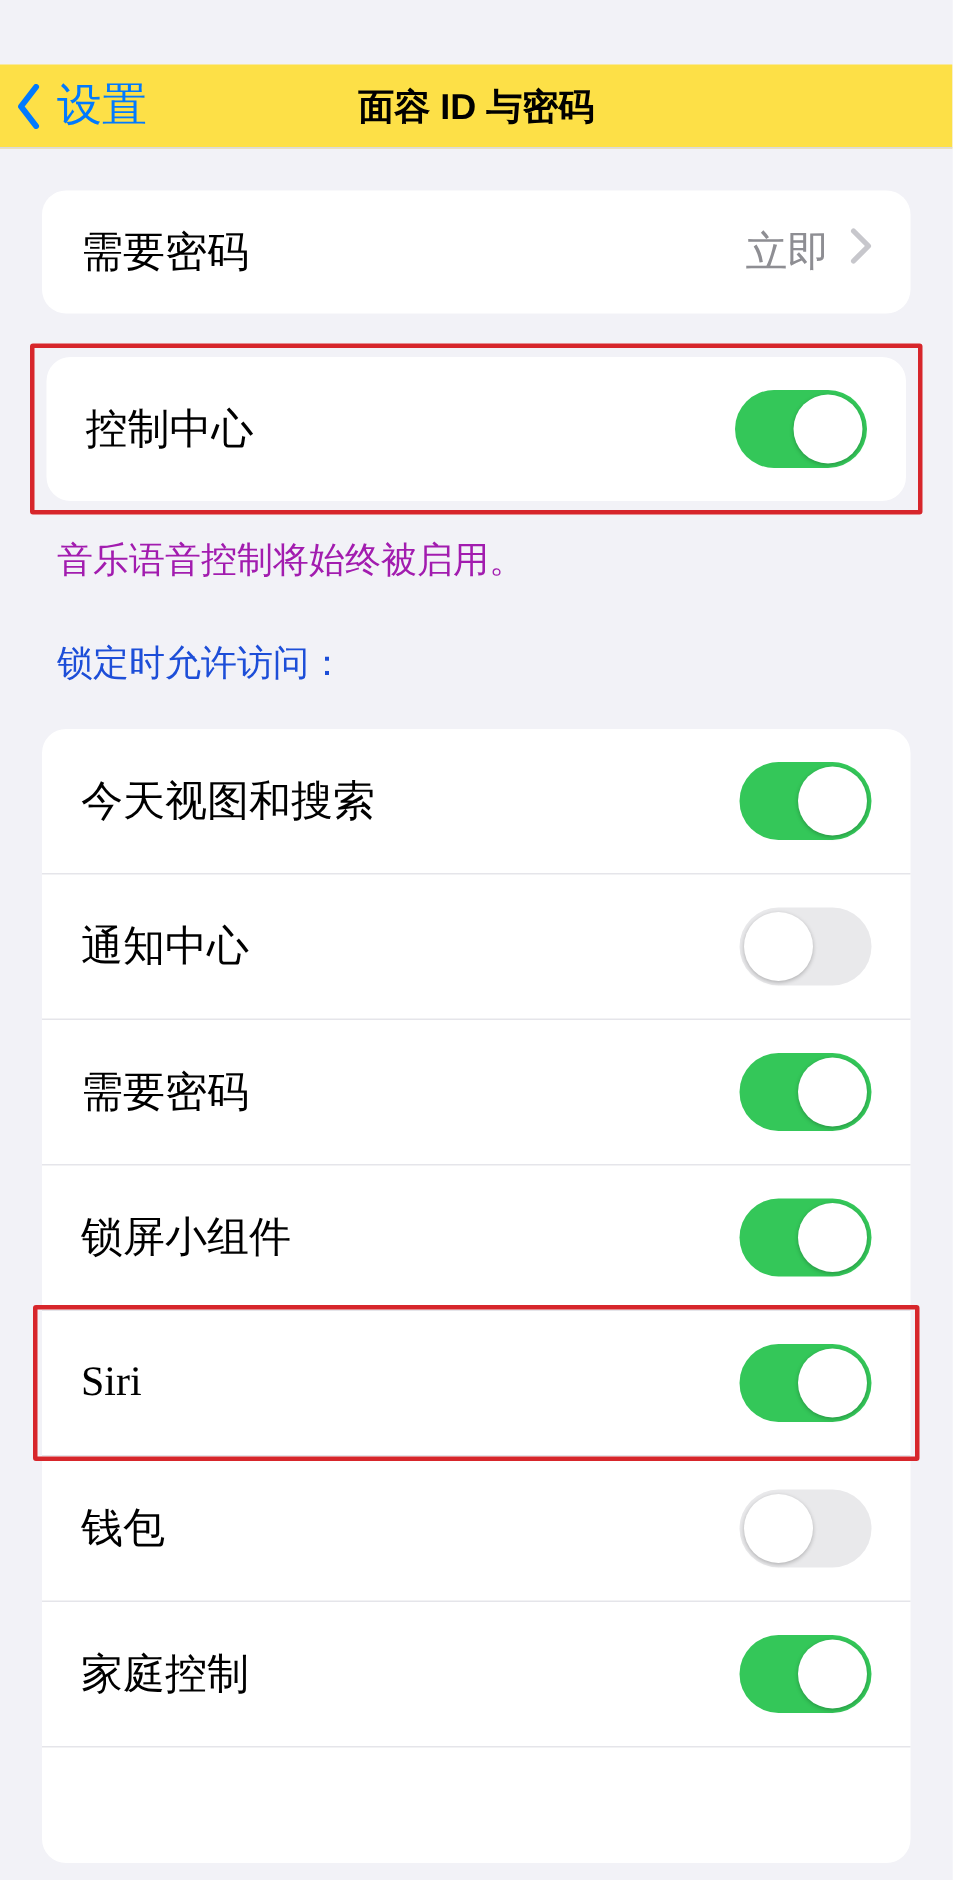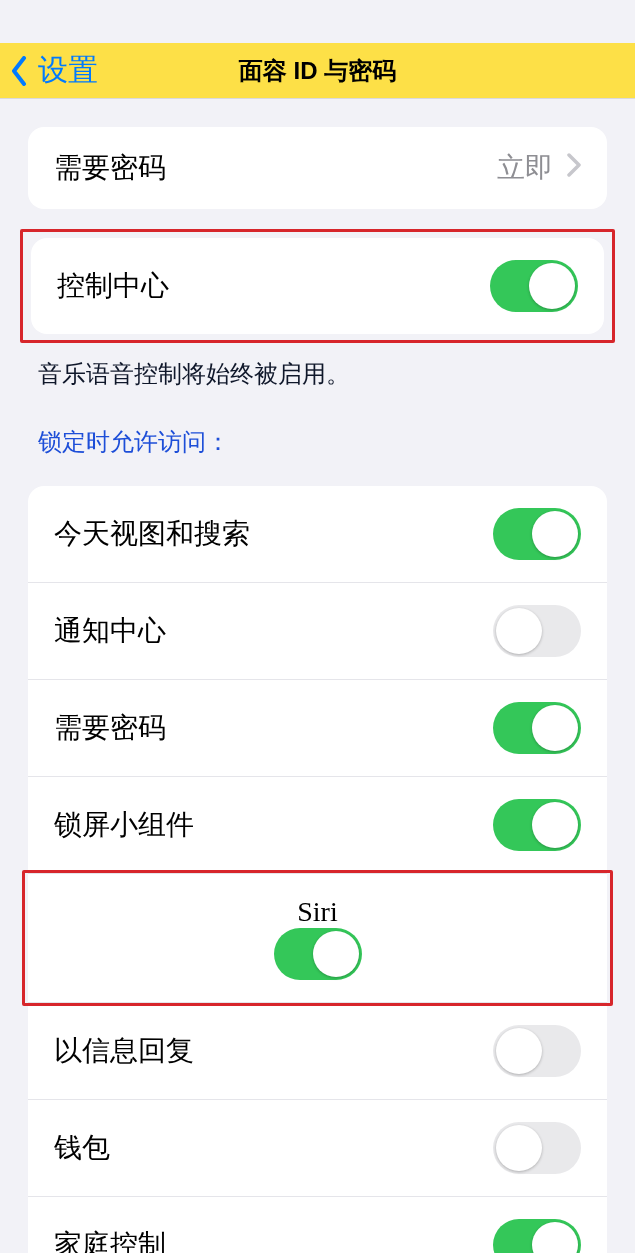--- a/index.html
+++ b/index.html
@@ -65,21 +65,21 @@
     display: flex;
     align-items: center;
     gap: 14px;
     font-size: 28px;
   }
   .row .value .disclose {
     color: #c7c7cc;
   }
   .footer-note {
     margin: 14px 38px 0 38px;
-    color: #0f172a;
+    color: #a21caf;
     font-size: 24px;
     line-height: 1.45;
   }
   .section-header {
     margin: 34px 38px 10px 38px;
     color: #1d4ed8;
     font-size: 24px;
   }
   
   .toggle {
@@ -104,21 +104,20 @@
   .highlight-box {
     border: 3px solid #d7262b;
     border-radius: 2px;
     margin: 20px 20px 0 20px;
     padding: 0 8px;
   }
   .highlight-box .group { margin: 6px 0; }
   
   .row.siri-highlight {
     position: relative;
-    flex-direction: column;
   }
   .row.siri-highlight::after {
     content: "";
     position: absolute;
     left: -6px; right: -6px;
     top: -4px; bottom: -4px;
     border: 3px solid #d7262b;
     border-radius: 2px;
     pointer-events: none;
   }
@@ -192,26 +191,20 @@
           <span class="knob"></span>
         </span>
       </div>
       <div class="row siri-highlight">
         <span class="label">Siri</span>
         <span class="toggle on">
           <span class="knob"></span>
         </span>
       </div>
       <div class="row">
-        <span class="label">以信息回复</span>
-        <span class="toggle">
-          <span class="knob"></span>
-        </span>
-      </div>
-      <div class="row">
         <span class="label">钱包</span>
         <span class="toggle">
           <span class="knob"></span>
         </span>
       </div>
       <div class="row">
         <span class="label">家庭控制</span>
         <span class="toggle on">
           <span class="knob"></span>
         </span>

